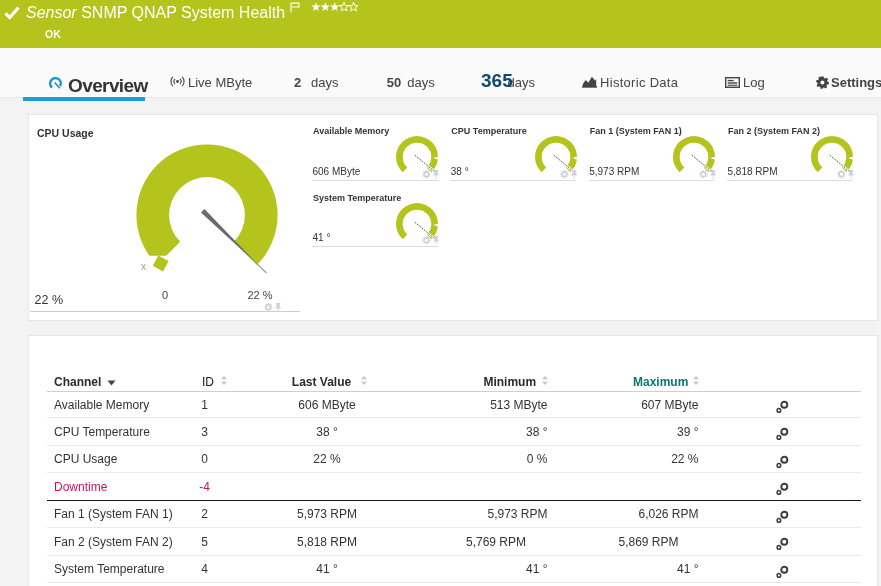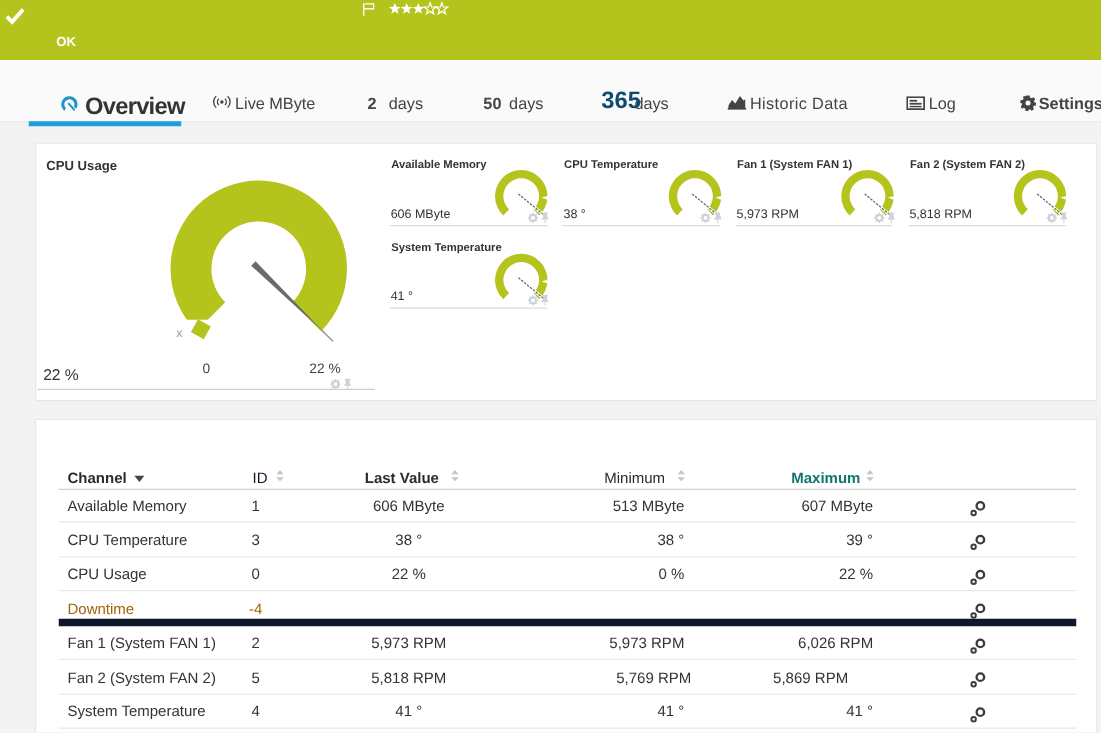--- a/index.html
+++ b/index.html
@@ -4,20 +4,21 @@
 * { margin:0; padding:0; box-sizing:border-box; }
 html,body { width:881px; height:586px; background:#f3f3f3; font-family:"Liberation Sans",sans-serif; position:relative; overflow:hidden; }
 .abs { position:absolute; }
 svg { font-family:"Liberation Sans",sans-serif; }
 </style></head>
 <body>
 <div class="abs" style="left:0;top:0;width:881px;height:48px;background:#b5c41d">
 <svg style="position:absolute;left:4px;top:6px" width="16" height="14" viewBox="0 0 16 14">
 <path d="M1.5,7.3 L5.7,11.5 L14.5,1.6" fill="none" stroke="#fff" stroke-width="3.1"></path>
 </svg>
+<div class="abs" style="left:26px;top:3.5px;font-size:16px;color:#fff;white-space:nowrap"><i>Sensor</i> SNMP QNAP System Health</div>
 <svg style="position:absolute;left:289.5px;top:1.5px" width="11" height="11" viewBox="0 0 11 11">
 <path d="M1,0.5 L1,10.6" stroke="#fff" stroke-width="1.1" fill="none"></path>
 <path d="M1.6,1.1 L8.9,1.1 L8.9,5 L1.6,5" stroke="#fff" stroke-width="1.1" fill="none"></path>
 </svg>
 <svg style="position:absolute;left:311px;top:1px" width="50" height="13" viewBox="0 0 50 13">
       <path d="M4.9,0.4 L6.08,3.68 L9.56,3.79 L6.8,5.92 L7.78,9.26 L4.9,7.3 L2.02,9.26 L3,5.92 L0.24,3.79 L3.72,3.68 Z" fill="#fff" transform="translate(0,0.8)"></path>
       <path d="M4.9,0.4 L6.08,3.68 L9.56,3.79 L6.8,5.92 L7.78,9.26 L4.9,7.3 L2.02,9.26 L3,5.92 L0.24,3.79 L3.72,3.68 Z" fill="#fff" transform="translate(9.4,0.8)"></path>
       <path d="M4.9,0.4 L6.08,3.68 L9.56,3.79 L6.8,5.92 L7.78,9.26 L4.9,7.3 L2.02,9.26 L3,5.92 L0.24,3.79 L3.72,3.68 Z" fill="#fff" transform="translate(18.8,0.8)"></path>
       <path d="M4.9,0.4 L6.08,3.68 L9.56,3.79 L6.8,5.92 L7.78,9.26 L4.9,7.3 L2.02,9.26 L3,5.92 L0.24,3.79 L3.72,3.68 Z" fill="none" stroke="#fff" stroke-width="1" transform="translate(28.2,0.8)"></path>
       <path d="M4.9,0.4 L6.08,3.68 L9.56,3.79 L6.8,5.92 L7.78,9.26 L4.9,7.3 L2.02,9.26 L3,5.92 L0.24,3.79 L3.72,3.68 Z" fill="none" stroke="#fff" stroke-width="1" transform="translate(37.6,0.8)"></path>
@@ -197,21 +198,21 @@
 <div class="abs" style="left:174px;top:40px;font-size:12px;font-weight:normal;color:#0f172a">ID</div>
 <svg style="position:absolute;left:190.5px;top:40px" width="10" height="11" viewBox="0 0 10 11">
 <path d="M5,1 L8,4.3 L2,4.3 Z" fill="#c6c6c6"></path>
 <path d="M5,10 L2,6.7 L8,6.7 Z" fill="#c6c6c6"></path>
 </svg>
 <div class="abs" style="left:263.8px;top:40px;font-size:12px;font-weight:bold;color:#2b2b2b">Last Value</div>
 <svg style="position:absolute;left:330.5px;top:40px" width="10" height="11" viewBox="0 0 10 11">
 <path d="M5,1 L8,4.3 L2,4.3 Z" fill="#c6c6c6"></path>
 <path d="M5,10 L2,6.7 L8,6.7 Z" fill="#c6c6c6"></path>
 </svg>
-<div class="abs" style="left:455.4px;top:40px;font-size:12px;font-weight:normal;color:#2b2b2b">Minimum</div>
+<div class="abs" style="left:455.4px;top:40px;font-size:12px;font-weight:bold;color:#2b2b2b">Minimum</div>
 <svg style="position:absolute;left:511.5px;top:40px" width="10" height="11" viewBox="0 0 10 11">
 <path d="M5,1 L8,4.3 L2,4.3 Z" fill="#c6c6c6"></path>
 <path d="M5,10 L2,6.7 L8,6.7 Z" fill="#c6c6c6"></path>
 </svg>
 <div class="abs" style="left:605px;top:40px;font-size:12px;font-weight:bold;color:#0f766e">Maximum</div>
 <svg style="position:absolute;left:663px;top:40px" width="10" height="11" viewBox="0 0 10 11">
 <path d="M5,1 L8,4.3 L2,4.3 Z" fill="#c6c6c6"></path>
 <path d="M5,10 L2,6.7 L8,6.7 Z" fill="#c6c6c6"></path>
 </svg>
 <div class="abs" style="left:19px;top:56px;width:814px;height:1px;background:#cfcfcf"></div>
@@ -230,39 +231,39 @@
 <div style="position:absolute;left:400.5px;top:6.5px;width:100px;text-align:right">38 °</div>
 <div style="position:absolute;left:551.5px;top:6.5px;width:100px;text-align:right">39 °</div>
 </div>
 <div style="position:absolute;left:19px;top:111.4px;width:814px;height:27.45px;border-bottom:1px solid #e9e9e9;font-size:12px;color:#333">
 <div style="position:absolute;left:7px;top:6.5px;white-space:nowrap">CPU Usage</div>
 <div style="position:absolute;left:151px;top:6.5px;width:13px;text-align:center">0</div>
 <div style="position:absolute;left:231px;top:6.5px;width:98px;text-align:center">22 %</div>
 <div style="position:absolute;left:400.5px;top:6.5px;width:100px;text-align:right">0 %</div>
 <div style="position:absolute;left:551.5px;top:6.5px;width:100px;text-align:right">22 %</div>
 </div>
-<div style="position:absolute;left:19px;top:138.85px;width:814px;height:27.45px;border-bottom:6px solid #0f172a;font-size:12px;color:#a16207">
+<div style="position:absolute;left:19px;top:138.85px;width:814px;height:27.45px;border-bottom:1px solid #0f172a;font-size:12px;color:#be185d">
 <div style="position:absolute;left:7px;top:6.5px;white-space:nowrap">Downtime</div>
 <div style="position:absolute;left:151px;top:6.5px;width:13px;text-align:center">-4</div>
 <div style="position:absolute;left:231px;top:6.5px;width:98px;text-align:center"></div>
 <div style="position:absolute;left:400.5px;top:6.5px;width:100px;text-align:right"></div>
 <div style="position:absolute;left:551.5px;top:6.5px;width:100px;text-align:right"></div>
 </div>
 <div style="position:absolute;left:19px;top:166.3px;width:814px;height:27.45px;border-bottom:1px solid #e9e9e9;font-size:12px;color:#333">
 <div style="position:absolute;left:7px;top:6.5px;white-space:nowrap">Fan 1 (System FAN 1)</div>
 <div style="position:absolute;left:151px;top:6.5px;width:13px;text-align:center">2</div>
 <div style="position:absolute;left:231px;top:6.5px;width:98px;text-align:center">5,973 RPM</div>
 <div style="position:absolute;left:400.5px;top:6.5px;width:100px;text-align:right">5,973 RPM</div>
 <div style="position:absolute;left:551.5px;top:6.5px;width:100px;text-align:right">6,026 RPM</div>
 </div>
 <div style="position:absolute;left:19px;top:193.75px;width:814px;height:27.45px;border-bottom:1px solid #e9e9e9;font-size:12px;color:#333">
 <div style="position:absolute;left:7px;top:6.5px;white-space:nowrap">Fan 2 (System FAN 2)</div>
 <div style="position:absolute;left:151px;top:6.5px;width:13px;text-align:center">5</div>
 <div style="position:absolute;left:231px;top:6.5px;width:98px;text-align:center">5,818 RPM</div>
-<div style="position:absolute;left:406px;top:6.5px;width:100px;text-align:right">5,769 RPM</div>
+<div style="position:absolute;left:419px;top:6.5px;width:100px;">5,769 RPM</div>
 <div style="position:absolute;left:551.5px;top:6.5px;width:100px;text-align:center">5,869 RPM</div>
 </div>
 <div style="position:absolute;left:19px;top:221.2px;width:814px;height:27.45px;border-bottom:1px solid #e9e9e9;font-size:12px;color:#333">
 <div style="position:absolute;left:7px;top:6.5px;white-space:nowrap">System Temperature</div>
 <div style="position:absolute;left:151px;top:6.5px;width:13px;text-align:center">4</div>
 <div style="position:absolute;left:231px;top:6.5px;width:98px;text-align:center">41 °</div>
 <div style="position:absolute;left:400.5px;top:6.5px;width:100px;text-align:right">41 °</div>
 <div style="position:absolute;left:551.5px;top:6.5px;width:100px;text-align:right">41 °</div>
 </div>
 </div>

